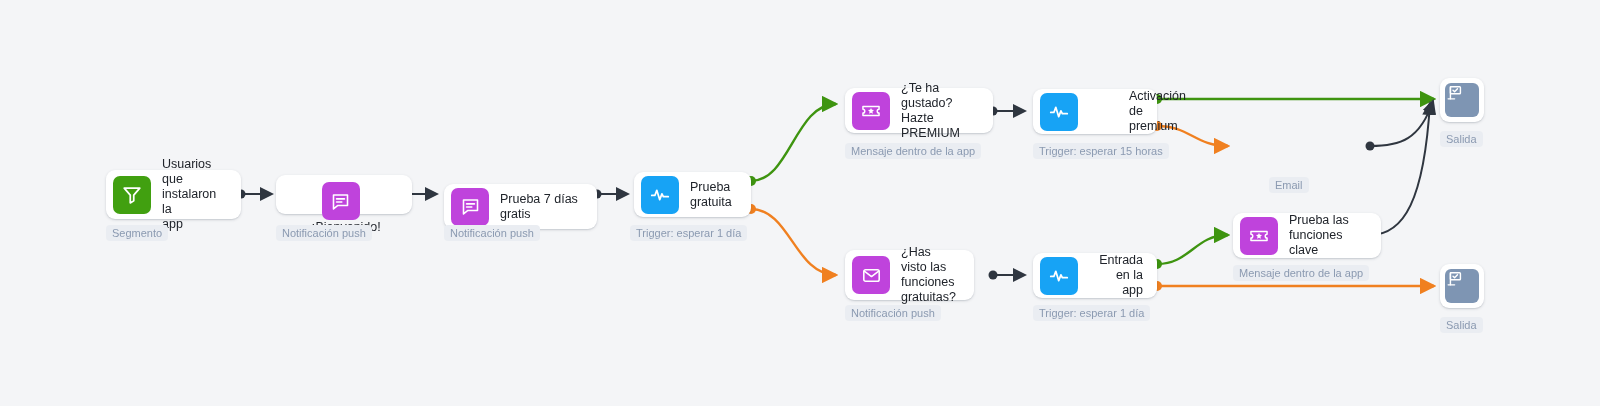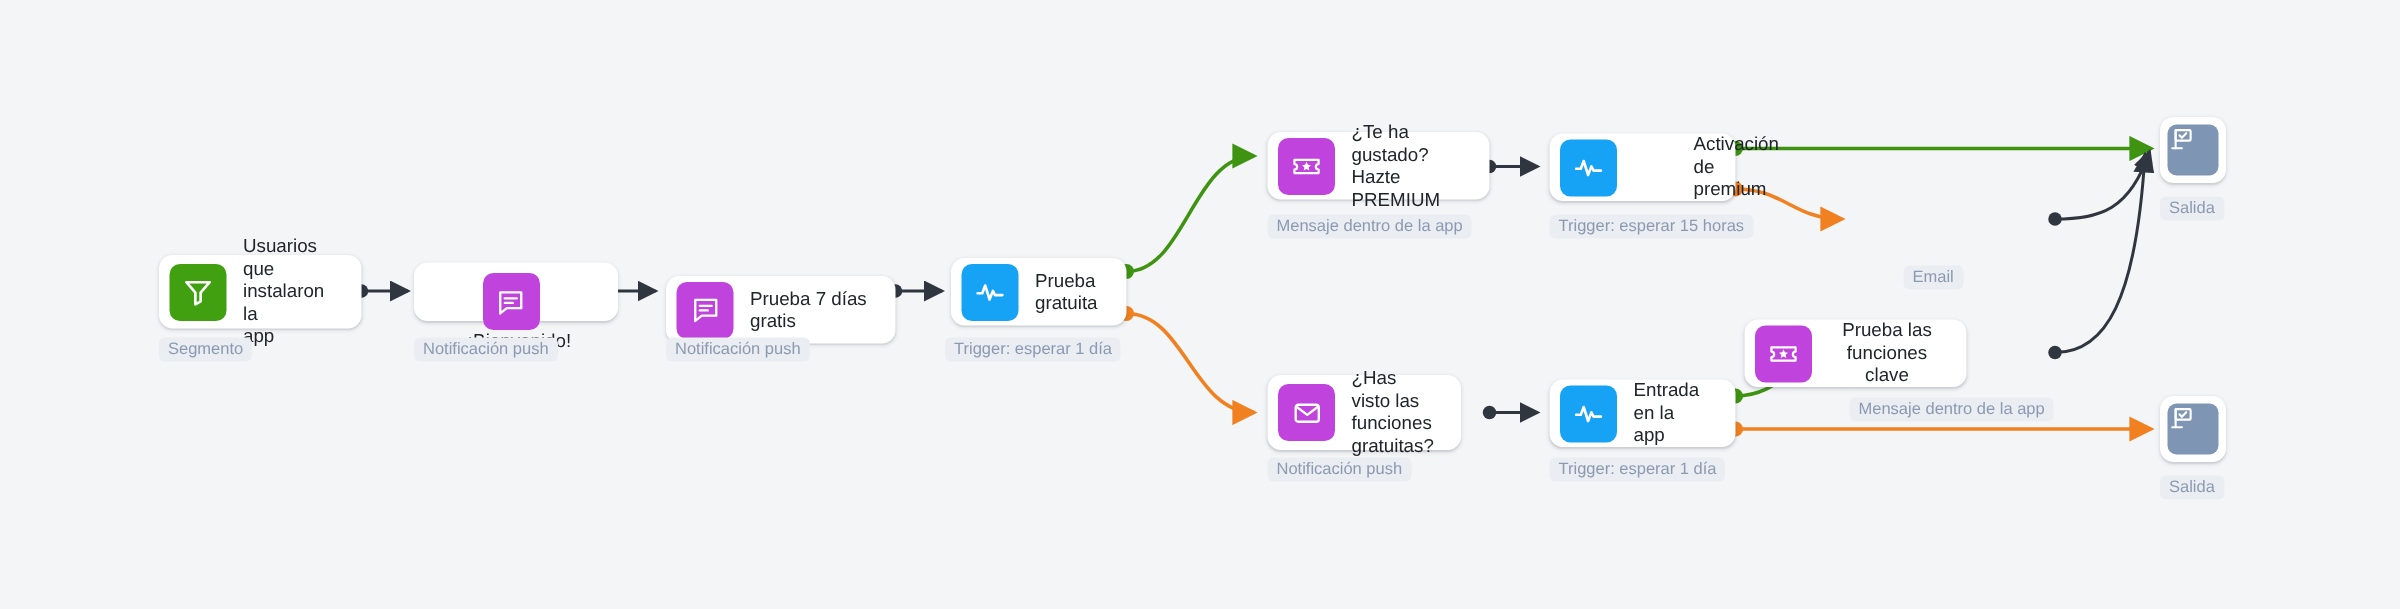--- a/index.html
+++ b/index.html
@@ -216,32 +216,32 @@
         <rect x="3.2" y="5.5" width="17.6" height="13" rx="2"></rect>
         <path d="M3.8 7l8.2 6.2L20.2 7"></path>
       </svg>
     </div>
     <div class="txt">¿Has visto las
 funciones
 gratuitas?</div>
   </div>
   <div class="lbl" style="left:845px;top:305px;">Notificación push</div>
 
-  <div class="node" style="left:1033px;top:253px;width:124px;height:45px;">
+  <div class="node" style="left:1033px;top:253px;width:124px;height:45px;text-align:right;">
     <div class="ic blue">
       <svg width="22" height="22" viewBox="0 0 24 24" fill="none" stroke="#fff" stroke-width="1.9" stroke-linecap="round" stroke-linejoin="round">
         <path d="M3 12.5h3.4l2.1-5.6 3.2 10.2 2.4-6.3 1.6 3.1H21"></path>
       </svg>
     </div>
     <div class="txt">Entrada en la
 app</div>
   </div>
   <div class="lbl" style="left:1033px;top:305px;">Trigger: esperar 1 día</div>
 
-  <div class="node" style="left:1163px;top:213px;width:148px;height:45px;text-align:center;">
+  <div class="node" style="left:1233px;top:213px;width:148px;height:45px;">
     <div class="ic purple">
       <svg width="22" height="22" viewBox="0 0 24 24" fill="none" stroke="#fff" stroke-width="1.6" stroke-linecap="round" stroke-linejoin="round">
         <path d="M3.2 7.2h17.6v3a2 2 0 0 0 0 4v2.6H3.2v-2.6a2 2 0 0 0 0-4z"></path>
         <path d="M12 8.6l1 2.1 2.3.3-1.7 1.6.4 2.3-2-1.1-2 1.1.4-2.3-1.7-1.6 2.3-.3z" fill="#fff" stroke="none"></path>
       </svg>
     </div>
     <div class="txt">Prueba las
 funciones clave</div>
   </div>
   <div class="lbl" style="left:1233px;top:265px;">Mensaje dentro de la app</div>

